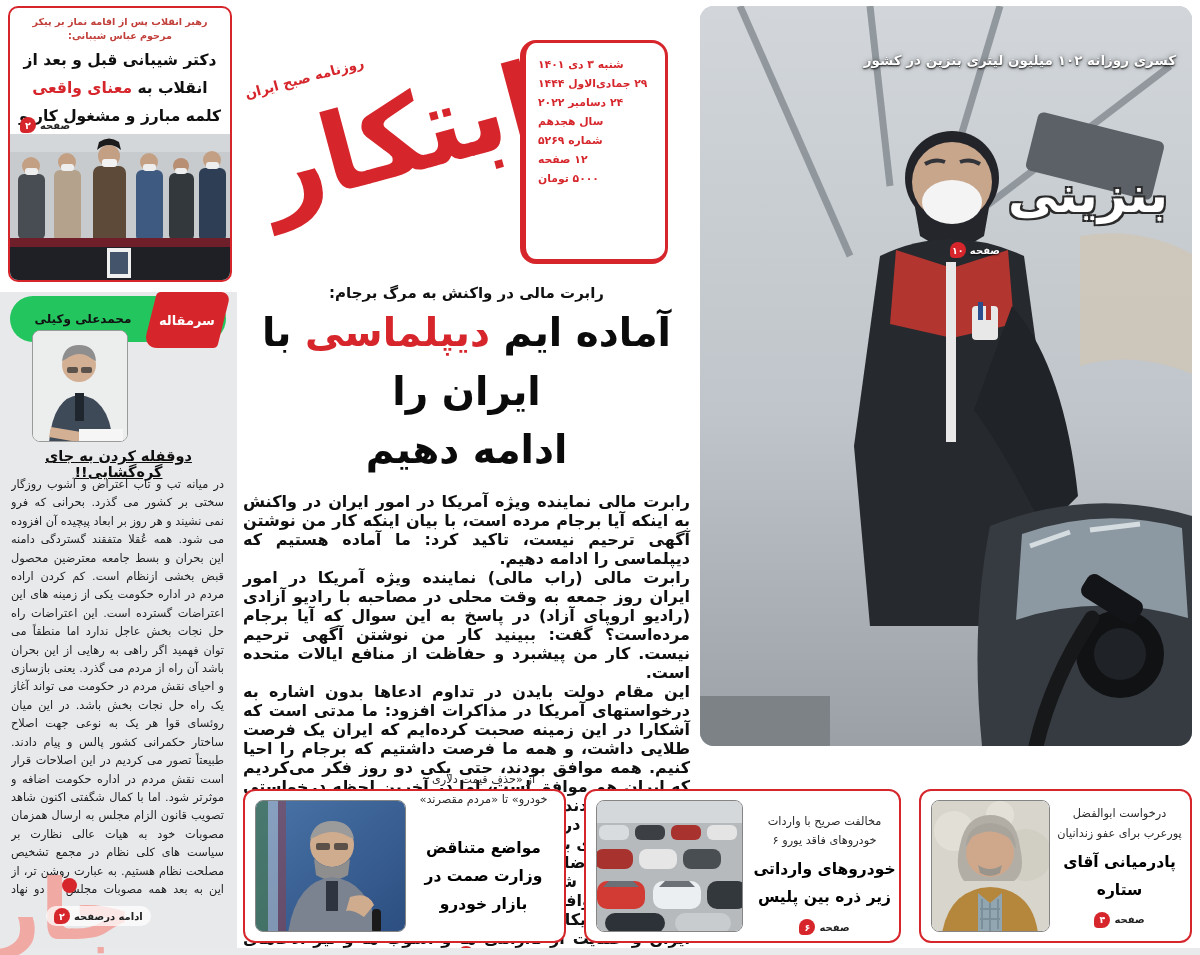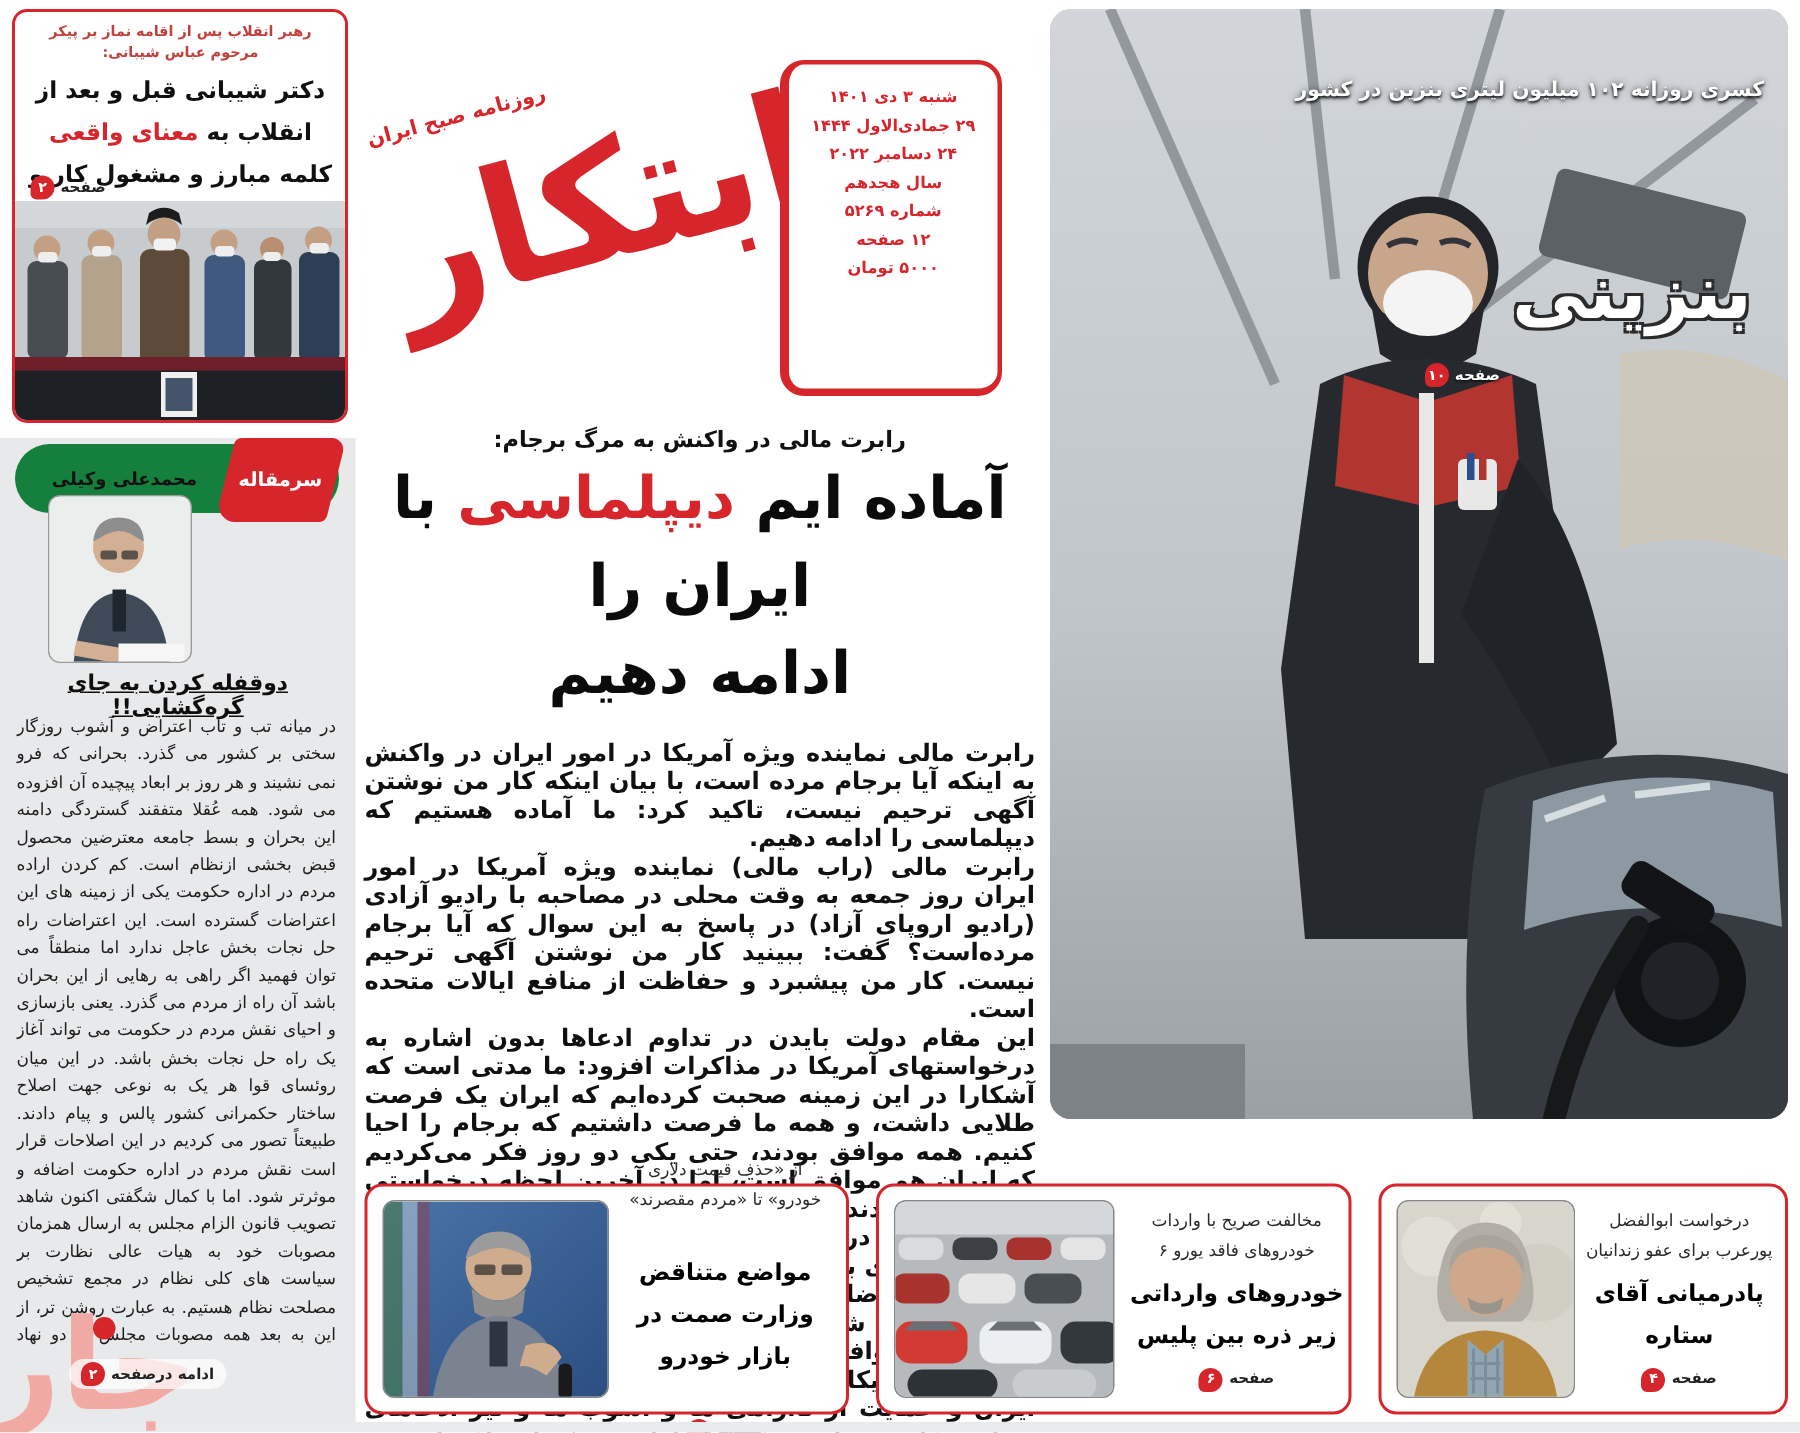--- a/index.html
+++ b/index.html
@@ -18,21 +18,21 @@
   
   .shibani{position:absolute; left:8px; top:6px; width:224px; height:276px; border:2px solid var(--red);
            border-radius:10px; overflow:hidden; background:#fff;}
   .shibani-kicker{margin:7px 6px 0; font-size:9.6px; font-weight:bold; color:#c2403b; text-align:center; line-height:1.5;}
   .shibani-headline{margin:3px 8px 0; font-size:15.5px; font-weight:bold; color:#101010; text-align:center; line-height:1.8;}
   .shibani-page{position:absolute; left:10px; top:109px;}
   .shibani-photo{position:absolute; left:0; bottom:0; width:100%; height:146px;}
 
   
   .editorial{position:absolute; left:0; top:292px; width:237px; height:663px; background:#e8e9eb;}
-  .ed-pill{position:absolute; left:10px; top:4px; width:216px; height:46px; background:#15803d; border-radius:26px;}
+  .ed-pill{position:absolute; left:10px; top:4px; width:216px; height:46px; background:#22c55e; border-radius:26px;}
   .ed-tag{position:absolute; right:2px; top:-4px; width:74px; height:56px; background:var(--red);
           transform:skewX(-14deg); border-radius:4px 10px 4px 14px; display:flex; align-items:center; justify-content:center;}
   .ed-tag span{transform:skewX(14deg); color:#fff; font-size:13px; font-weight:bold;}
   .ed-author{position:absolute; left:14px; right:84px; top:0; height:46px; line-height:46px;
              text-align:center; font-size:12px; font-weight:bold; color:#111;}
   .ed-photo{position:absolute; left:32px; top:38px; width:96px; height:112px; background:#fff;
             border:1px solid #9a9a9a; border-radius:8px; overflow:hidden;}
   .ed-title{position:absolute; left:6px; right:6px; top:156px; text-align:center; font-size:14.5px;
             font-weight:bold; color:#0e0e0e;text-decoration:underline;}
   .ed-body{position:absolute; left:11px; right:13px; top:184px; height:424px; font-size:11.3px;
@@ -46,21 +46,21 @@
 
   
   .logo{position:absolute; left:228px; top:-24px; width:345px; height:320px; z-index:1;
         display:flex; align-items:center; justify-content:center; transform:rotate(-15deg);
         color:var(--red); font-size:108px; font-weight:bold; letter-spacing:-4px;}
   .logo-sub{position:absolute; left:243px; top:70px; transform:rotate(-15deg); color:var(--red);
             font-size:13.5px; font-weight:bold; z-index:2;}
   .issue{position:absolute; left:520px; top:40px; width:148px; height:224px; background:#fff;
          border:3px solid var(--red); border-left-width:6px; border-bottom-width:5px; border-radius:16px;
          padding:12px 12px; z-index:2;}
-  .issue div{color:var(--red); font-size:10.8px; font-weight:bold; line-height:19px; text-align:center;}
+  .issue div{color:var(--red); font-size:10.8px; font-weight:bold; line-height:19px; text-align:left;}
 
   
   .lead{position:absolute; left:243px; top:284px; width:447px;}
   .lead-kicker{text-align:center; font-size:15px; font-weight:bold; color:#111;}
   .lead-headline{text-align:center; font-size:39px; font-weight:bold; line-height:1.5; color:#0b0b0b;
                  letter-spacing:-1px; margin-top:2px;}
   .lead-body{margin-top:12px; font-size:16px; line-height:19px; font-weight:bold; text-align:justify; color:#101010;}
   .lead-note{margin-top:3px; font-size:10.5px; font-weight:bold; text-align:left; color:#222;}
 
   
@@ -77,21 +77,21 @@
 
   
   .bbox{position:absolute; top:789px; height:154px; border:2px solid var(--red); border-radius:12px; background:#fff;}
   .bbox .ph{position:absolute; left:10px; top:9px; height:132px; border:1px solid #858585; border-radius:8px; overflow:hidden;}
   .bbox .txt{position:absolute; top:6px; bottom:6px; display:flex; flex-direction:column; justify-content:center;
              align-items:center; text-align:center;}
   .b-kicker{font-size:11.3px; color:#2a2a2a; line-height:1.75; font-weight:normal;}
   .b-head{font-size:15.5px; font-weight:bold; color:#000; line-height:1.8; margin-top:5px;}
   .b-page{margin-top:7px;}
   .bbox1{left:243px; width:323px;} .bbox1 .ph{width:151px;} .bbox1 .txt{left:168px; right:10px;gap:20px;}
-  .bbox2{left:584px; width:317px;} .bbox2 .ph{width:147px;} .bbox2 .txt{left:164px; right:0;}
+  .bbox2{left:584px; width:317px;} .bbox2 .ph{width:147px;} .bbox2 .txt{left:164px; right:0;justify-content:flex-end;}
   .bbox3{left:919px; width:273px;} .bbox3 .ph{width:119px;} .bbox3 .txt{left:134px; right:6px;}
 
   .bottom-strip{position:absolute; left:0; right:0; top:948px; height:7px; background:#e9eaec;}
 </style>
 </head>
 <body>
 
 <div class="page">
 
   <div class="shibani">

